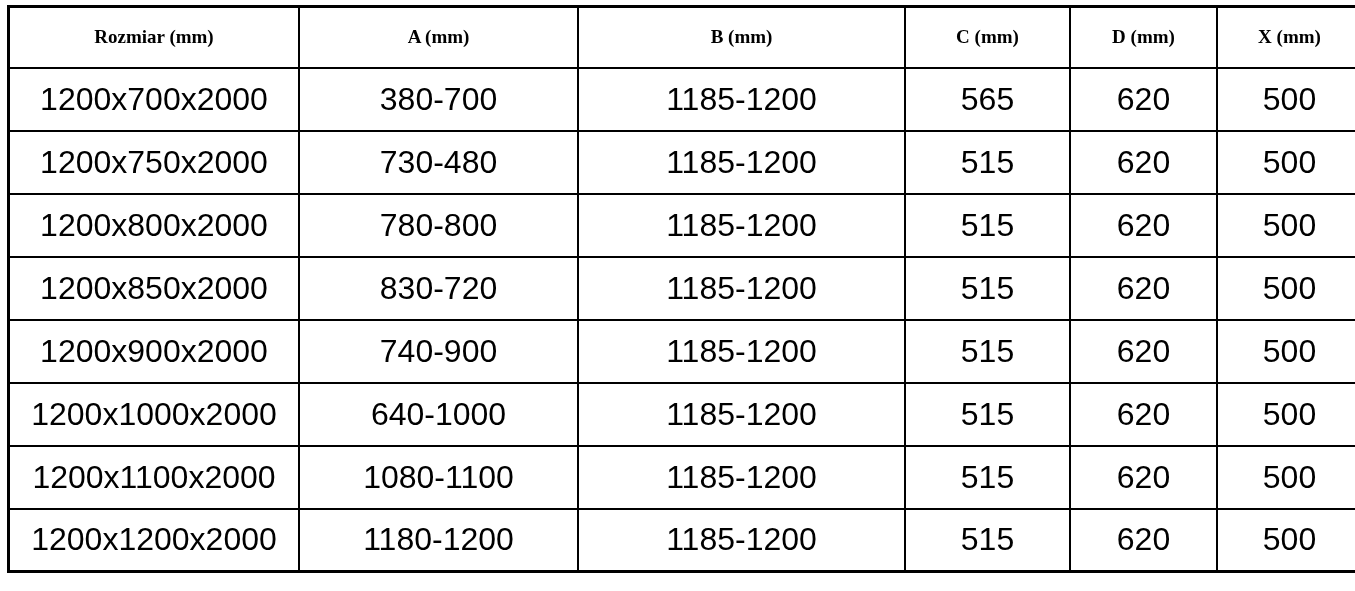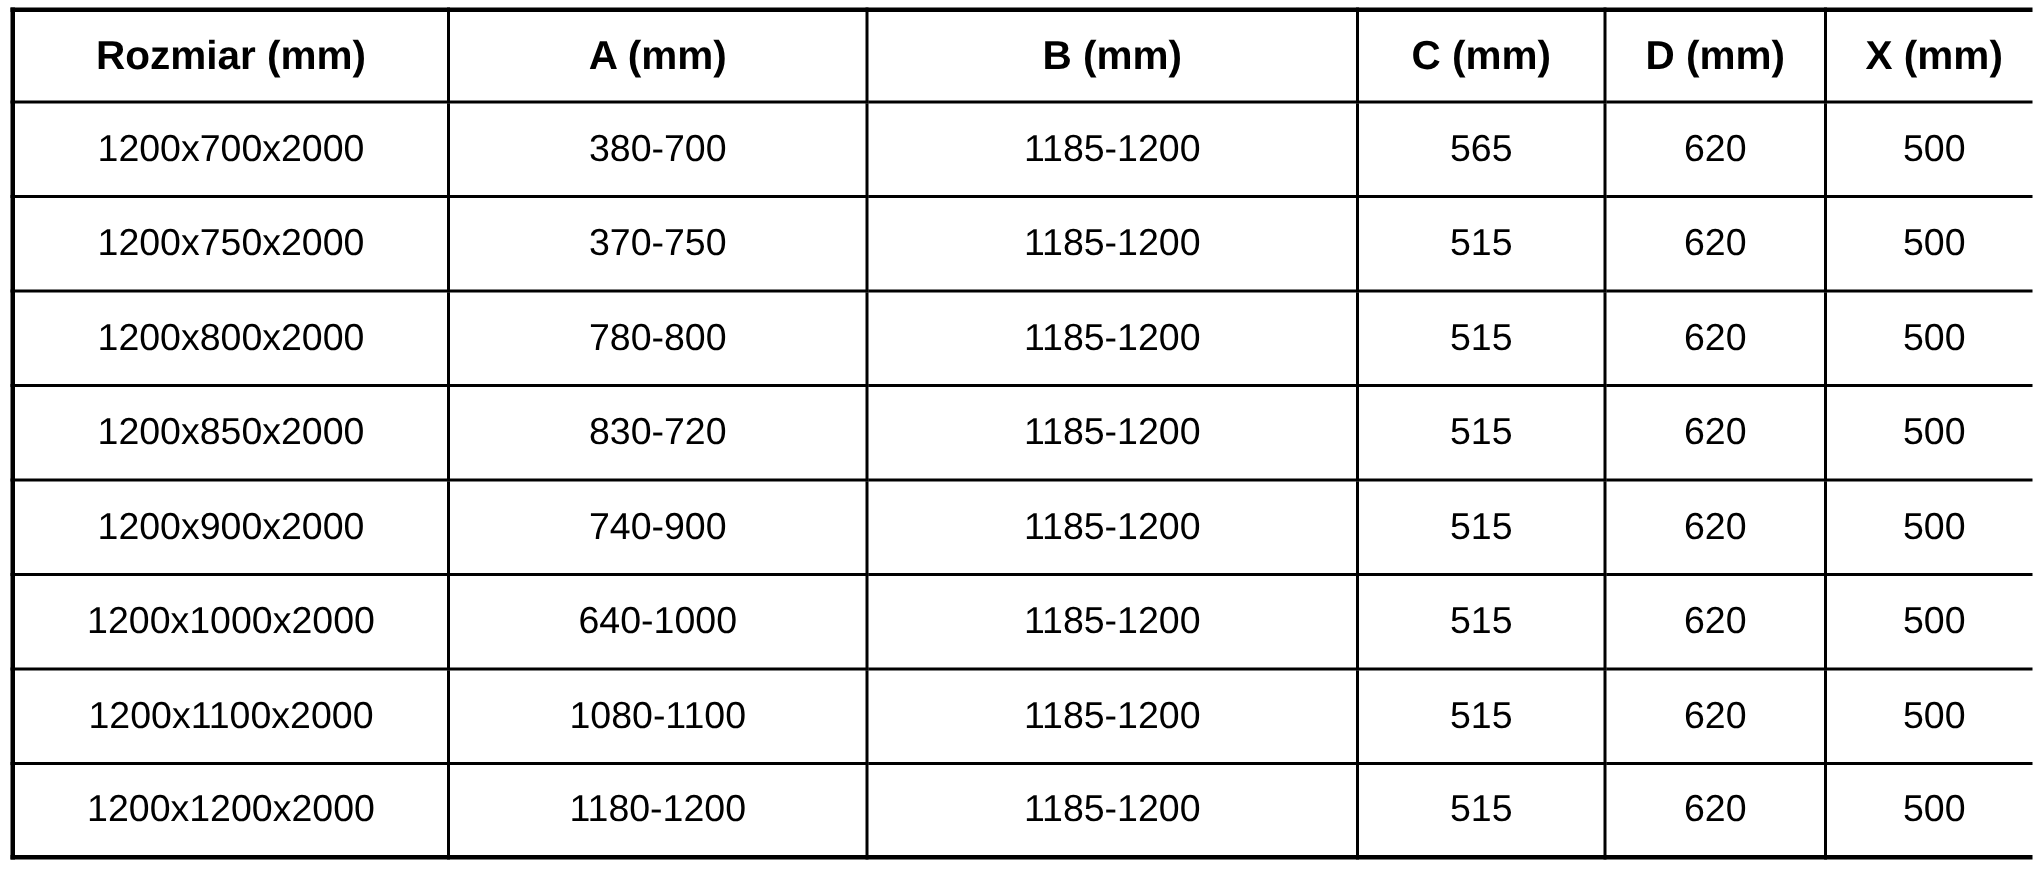--- a/index.html
+++ b/index.html
@@ -29,25 +29,26 @@
     text-align: center;
     vertical-align: middle;
     padding: 0;
     overflow: hidden;
     white-space: nowrap;
   }
   table.size-table thead tr { height: 61px; }
   table.size-table tbody tr { height: 63px; }
   table.size-table th {
     font-weight: bold;
-    font-size: 27px;
+    font-size: 19px;
+    font-family: Liberation Serif, serif;
   }
   table.size-table td {
     font-weight: normal;
-    font-size: 25px;
+    font-size: 32px;
   }
   .col-0 { width: 288px; }
   .col-1 { width: 277px; }
   .col-2 { width: 325px; }
   .col-3 { width: 163px; }
   .col-4 { width: 145px; }
   .col-5 { width: 143px; }
 </style>
 </head>
 <body>
@@ -68,21 +69,21 @@
         <tr>
           <td class="col-0">1200x700x2000</td>
           <td class="col-1">380-700</td>
           <td class="col-2">1185-1200</td>
           <td class="col-3">565</td>
           <td class="col-4">620</td>
           <td class="col-5">500</td>
         </tr>
         <tr>
           <td class="col-0">1200x750x2000</td>
-          <td class="col-1">370-750</td>
+          <td class="col-1">730-480</td>
           <td class="col-2">1185-1200</td>
           <td class="col-3">515</td>
           <td class="col-4">620</td>
           <td class="col-5">500</td>
         </tr>
         <tr>
           <td class="col-0">1200x800x2000</td>
           <td class="col-1">780-800</td>
           <td class="col-2">1185-1200</td>
           <td class="col-3">515</td>

